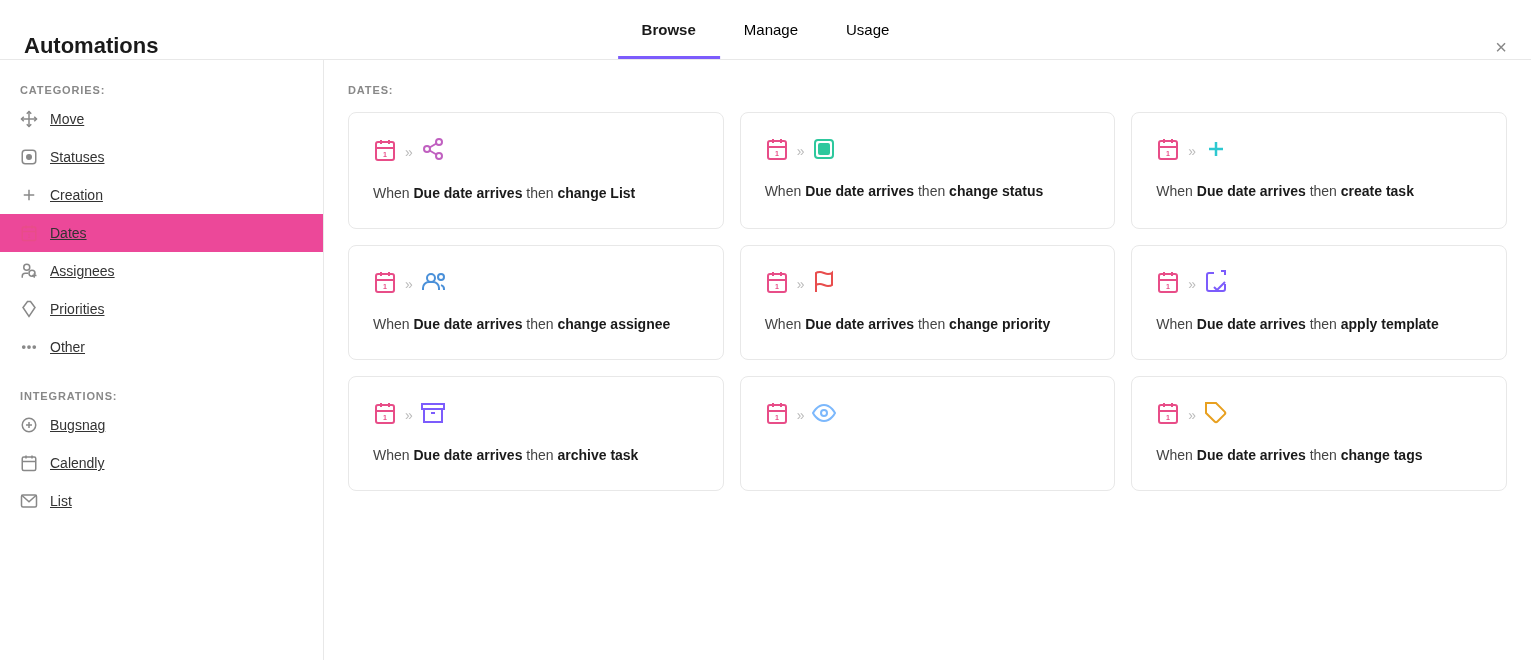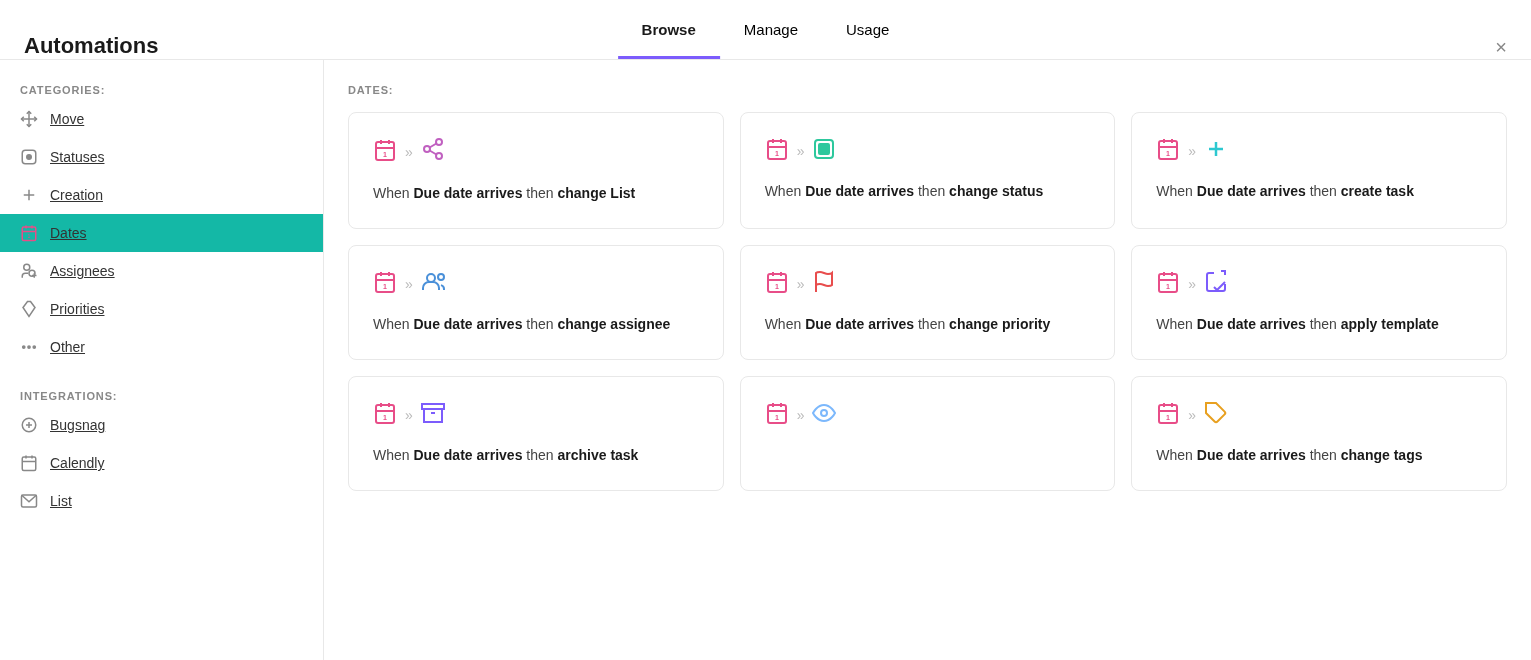--- a/index.html
+++ b/index.html
@@ -12,21 +12,21 @@
     .header-tabs { display: flex; gap: 0; position: absolute; left: 50%; transform: translateX(-50%); }
     .header-tab { padding: 18px 24px; font-size: 15px; cursor: pointer; color: #000000; border-bottom: 3px solid transparent; text-decoration: none; }
     .header-tab.active { color: #1a1a1a; font-weight: 600; border-bottom: 3px solid #7c5cfc; }
     .header-close { position: absolute; right: 24px; font-size: 20px; cursor: pointer; color: #888; background: none; border: none; }
 
     .content { display: flex; flex: 1; overflow: hidden; }
 
     .sidebar { width: 324px; border-right: 1px solid #e8e8e8; padding: 16px 0; overflow-y: auto; flex-shrink: 0; }
     .sidebar-section-label { font-size: 11px; font-weight: 600; color: #888; letter-spacing: 0.08em; padding: 8px 20px 4px; }
     .sidebar-item { display: flex; align-items: center; gap: 12px; padding: 10px 20px; cursor: pointer; font-size: 14px; color: #333; border-radius: 0; text-decoration: underline; }
-    .sidebar-item.active { background: #14b8a6; color: #333; }
+    .sidebar-item.active { background: #ec4899; color: #333; }
     .sidebar-item .icon { width: 18px; height: 18px; display: flex; align-items: center; justify-content: center; flex-shrink: 0; }
 
     .main { flex: 1; overflow-y: auto; padding: 24px; }
     .section-label { font-size: 11px; font-weight: 600; color: #888; letter-spacing: 0.08em; margin-bottom: 16px; }
     .cards-grid { display: grid; grid-template-columns: repeat(3, 1fr); gap: 16px; }
 
     .card { border: 1px solid #e8e8e8; border-radius: 8px; padding: 24px; cursor: pointer; background: #fff; transition: box-shadow 0.15s; }
     .card-icons { display: flex; align-items: center; gap: 8px; margin-bottom: 16px; }
     .card-text { font-size: 14px; color: #444; line-height: 1.5; }
     .card-text strong { font-weight: 700; color: #1a1a1a; }

